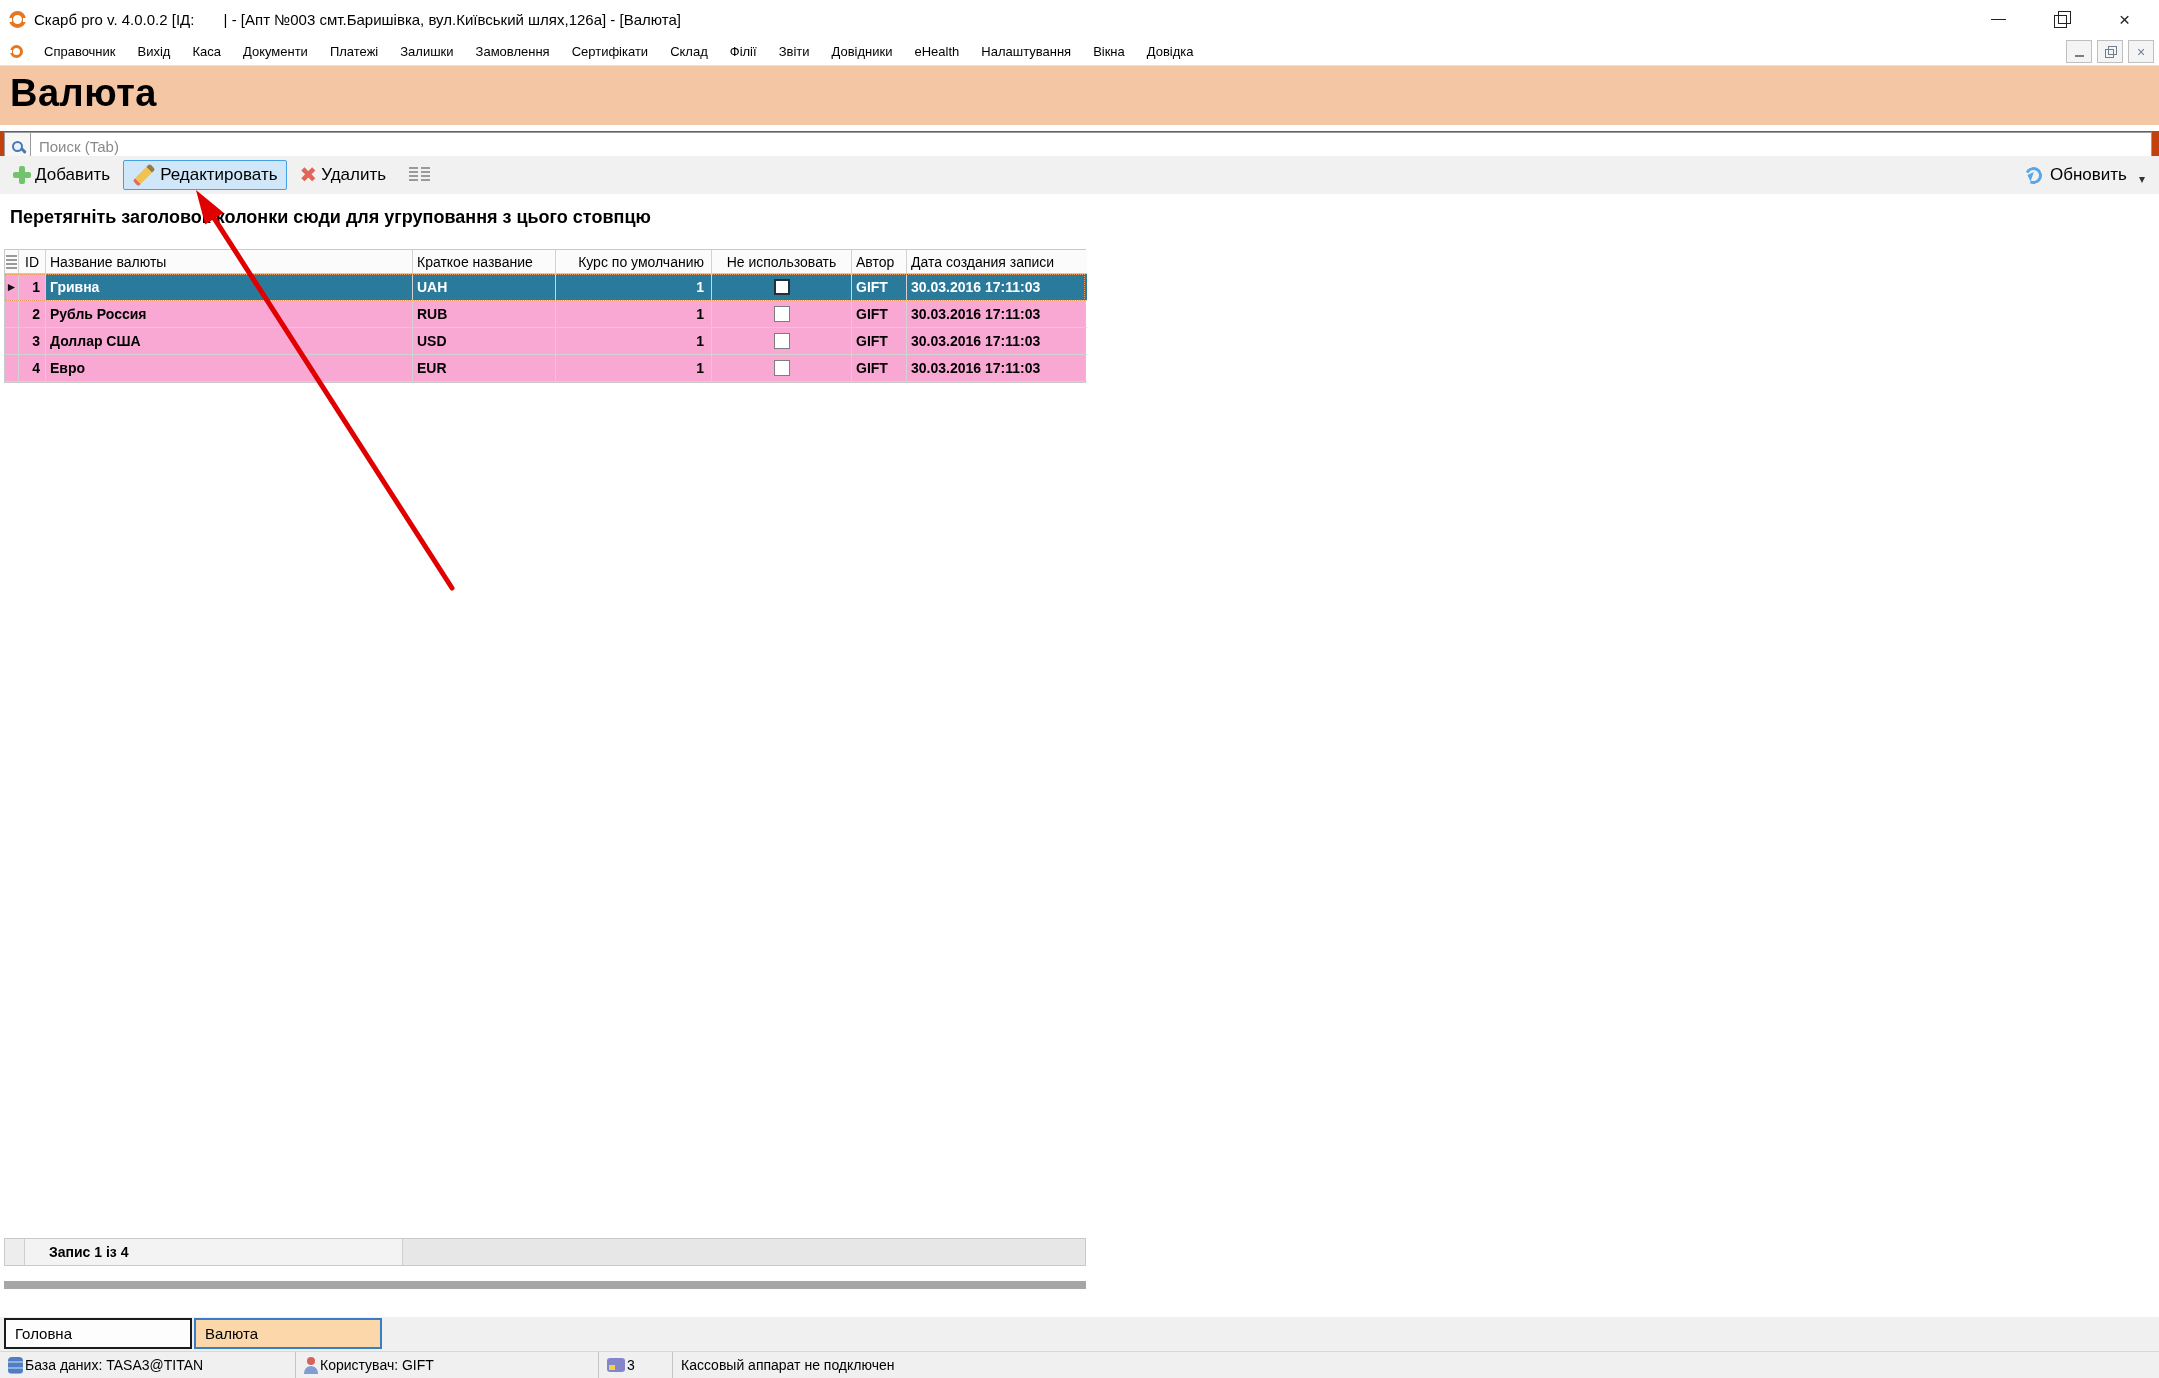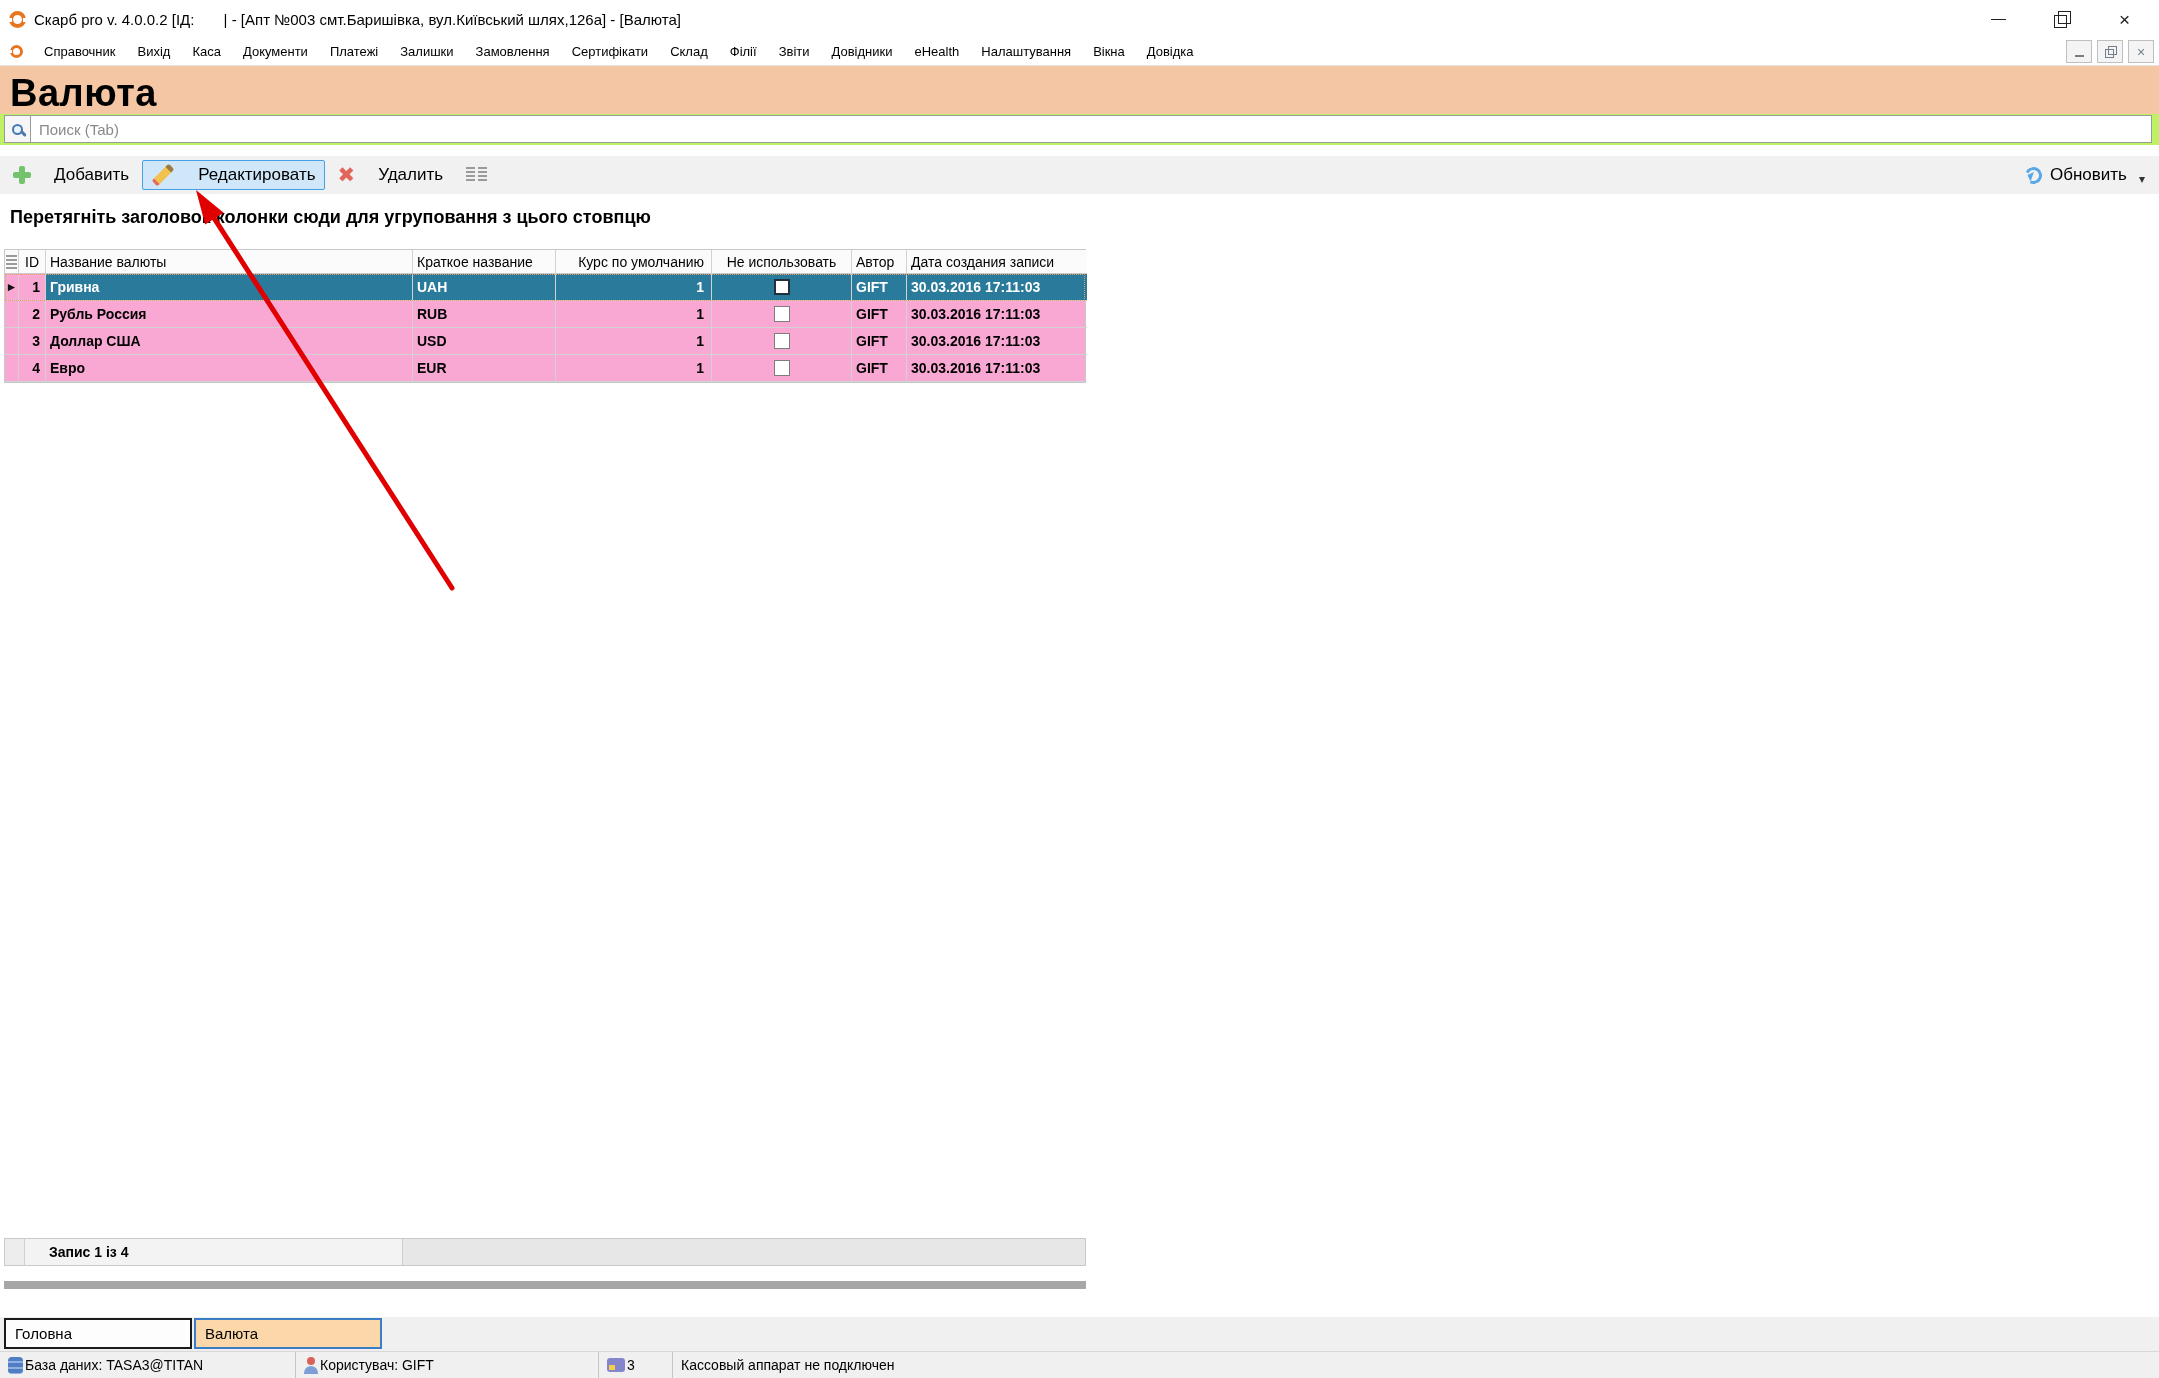--- a/index.html
+++ b/index.html
@@ -36,36 +36,36 @@
   .mdi-restore-glyph { position:relative; width:11px; height:11px; }
   .mdi-restore-glyph:before { content:""; position:absolute; left:0; top:3px; width:7px; height:7px; border:1.4px solid #6f7f8e; background:#f4f4f4; }
   .mdi-restore-glyph:after  { content:""; position:absolute; left:3px; top:0; width:7px; height:7px; border:1.4px solid #6f7f8e; }
   .mdi-min-glyph { width:9px; border-top:2px solid #6f7f8e; margin-top:8px; }
 
   
   #pageheader { left:0; top:66px; width:2159px; height:59px; background:#F5C6A4; }
   #page-title { font-size:38px; font-weight:bold; padding:6px 0 0 10px; letter-spacing:0.5px; }
 
   
-  #searchrow { left:0; top:114px; width:2159px; height:31px; background:#bef264; }
+  #searchrow { left:0; top:131px; width:2159px; height:31px; background:#c2410c; }
   #search-box { position:absolute; left:4px; top:1px; width:2148px; height:28px;
     background:#fff; border:1px solid #9a9a9a; display:flex; align-items:center; }
   #search-btn { width:26px; height:26px; border-right:1px solid #9a9a9a; background:#f6f6f6;
     display:flex; align-items:center; justify-content:center; position:relative; flex:0 0 auto; }
   .mag { width:11px; height:11px; border:2px solid #4a78b0; border-radius:50%; position:relative; background:#eaf2fb; }
   .mag:after { content:""; position:absolute; width:7px; height:2.5px; background:#4a78b0;
     right:-6px; bottom:-2px; transform:rotate(45deg); border-radius:2px; }
   #search-input { border:0; outline:0; flex:1; font-size:15px; padding-left:8px;
     font-family:"Liberation Sans","DejaVu Sans",sans-serif; color:#222; background:transparent; }
   #search-input::placeholder { color:#8a8a8a; opacity:1; }
 
   
   #toolbar { left:0; top:156px; width:2159px; height:38px; background:#f1f1f1;
     display:flex; align-items:center; }
-  .tb-btn { display:flex; align-items:center; gap:23px; font-size:17px; padding:4px 8px;
+  .tb-btn { display:flex; align-items:center; gap:4px; font-size:17px; padding:4px 8px;
     margin-left:4px; border:1px solid transparent; border-radius:2px; cursor:default; }
   .tb-btn.highlight { background:#CFE7F8; border:1px solid #46A0E4; }
   .icon-plus { position:relative; width:18px; height:18px; }
   .icon-plus:before { content:""; position:absolute; left:0; top:6px; width:18px; height:6px; background:#72C36C; border-radius:2px; }
   .icon-plus:after  { content:""; position:absolute; left:6px; top:0; width:6px; height:18px; background:#72C36C; border-radius:2px; }
   .icon-pencil { width:24px; height:8px; border-radius:2px; transform:rotate(-45deg);
     background:linear-gradient(90deg,#E86A5E 0 14%,#F2C14E 14% 82%,#9c7b40 82% 100%); }
   .icon-xdel { color:#E2655A; font-size:21px; font-weight:bold; line-height:18px; }
   .icon-columns { display:flex; gap:3px; margin-left:14px; }
   .icon-columns i { display:block; width:9px; height:16px;

